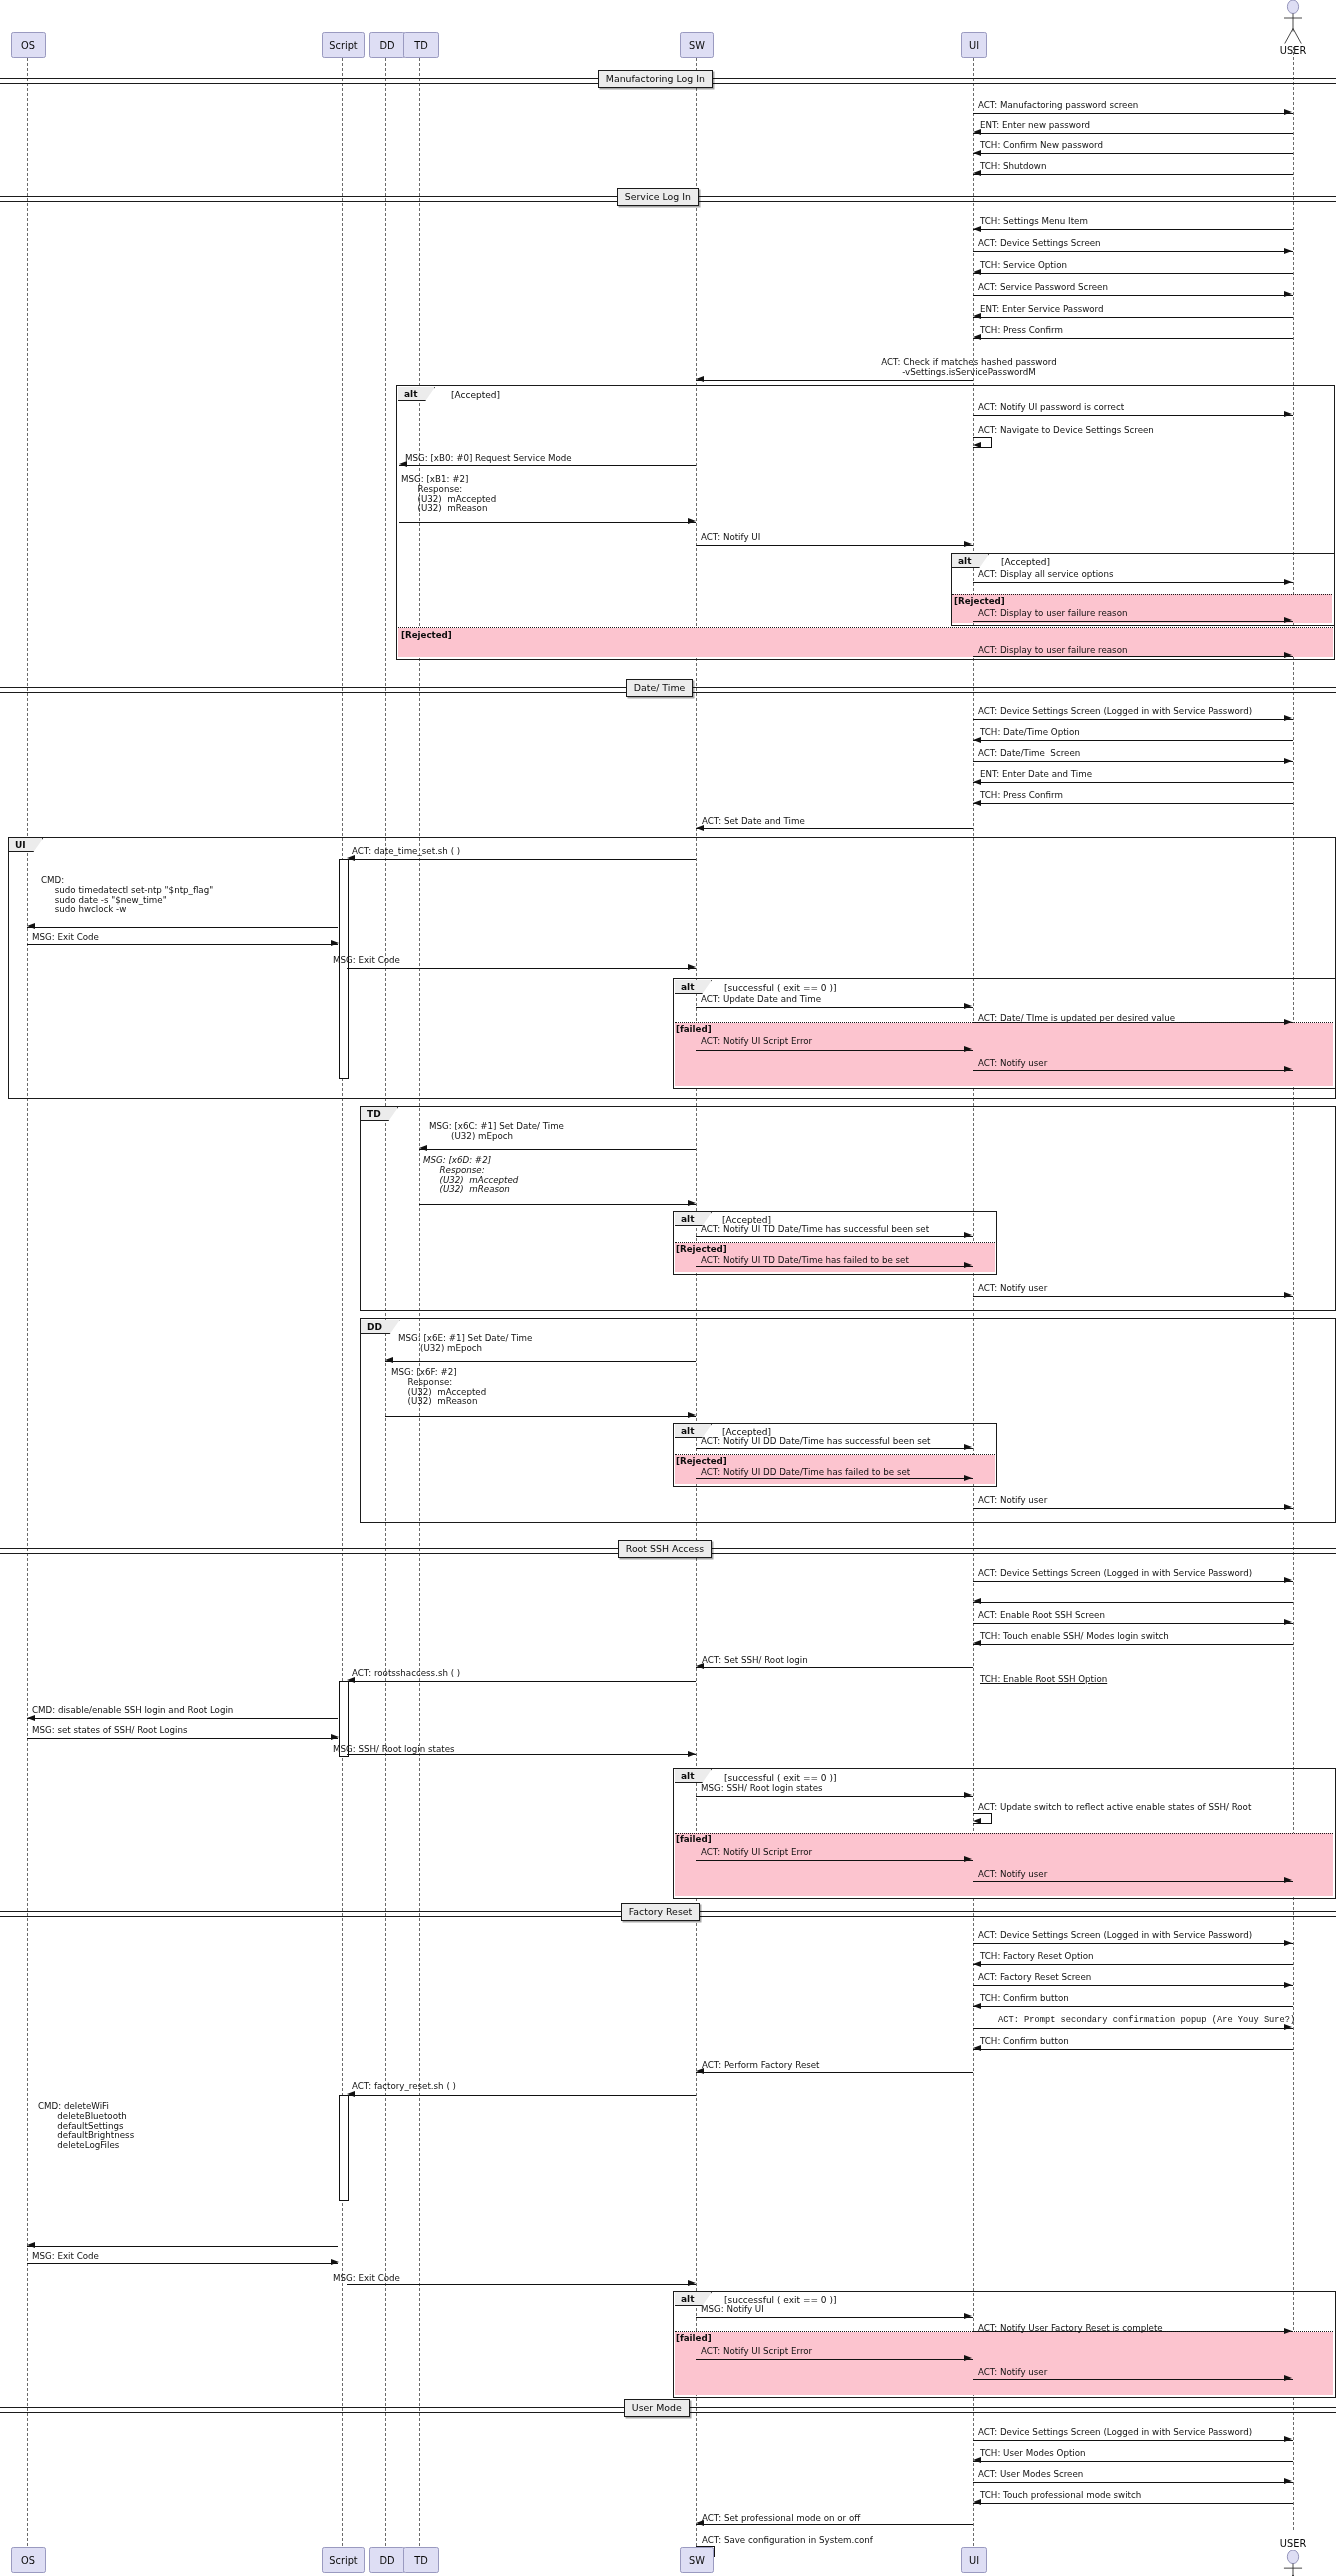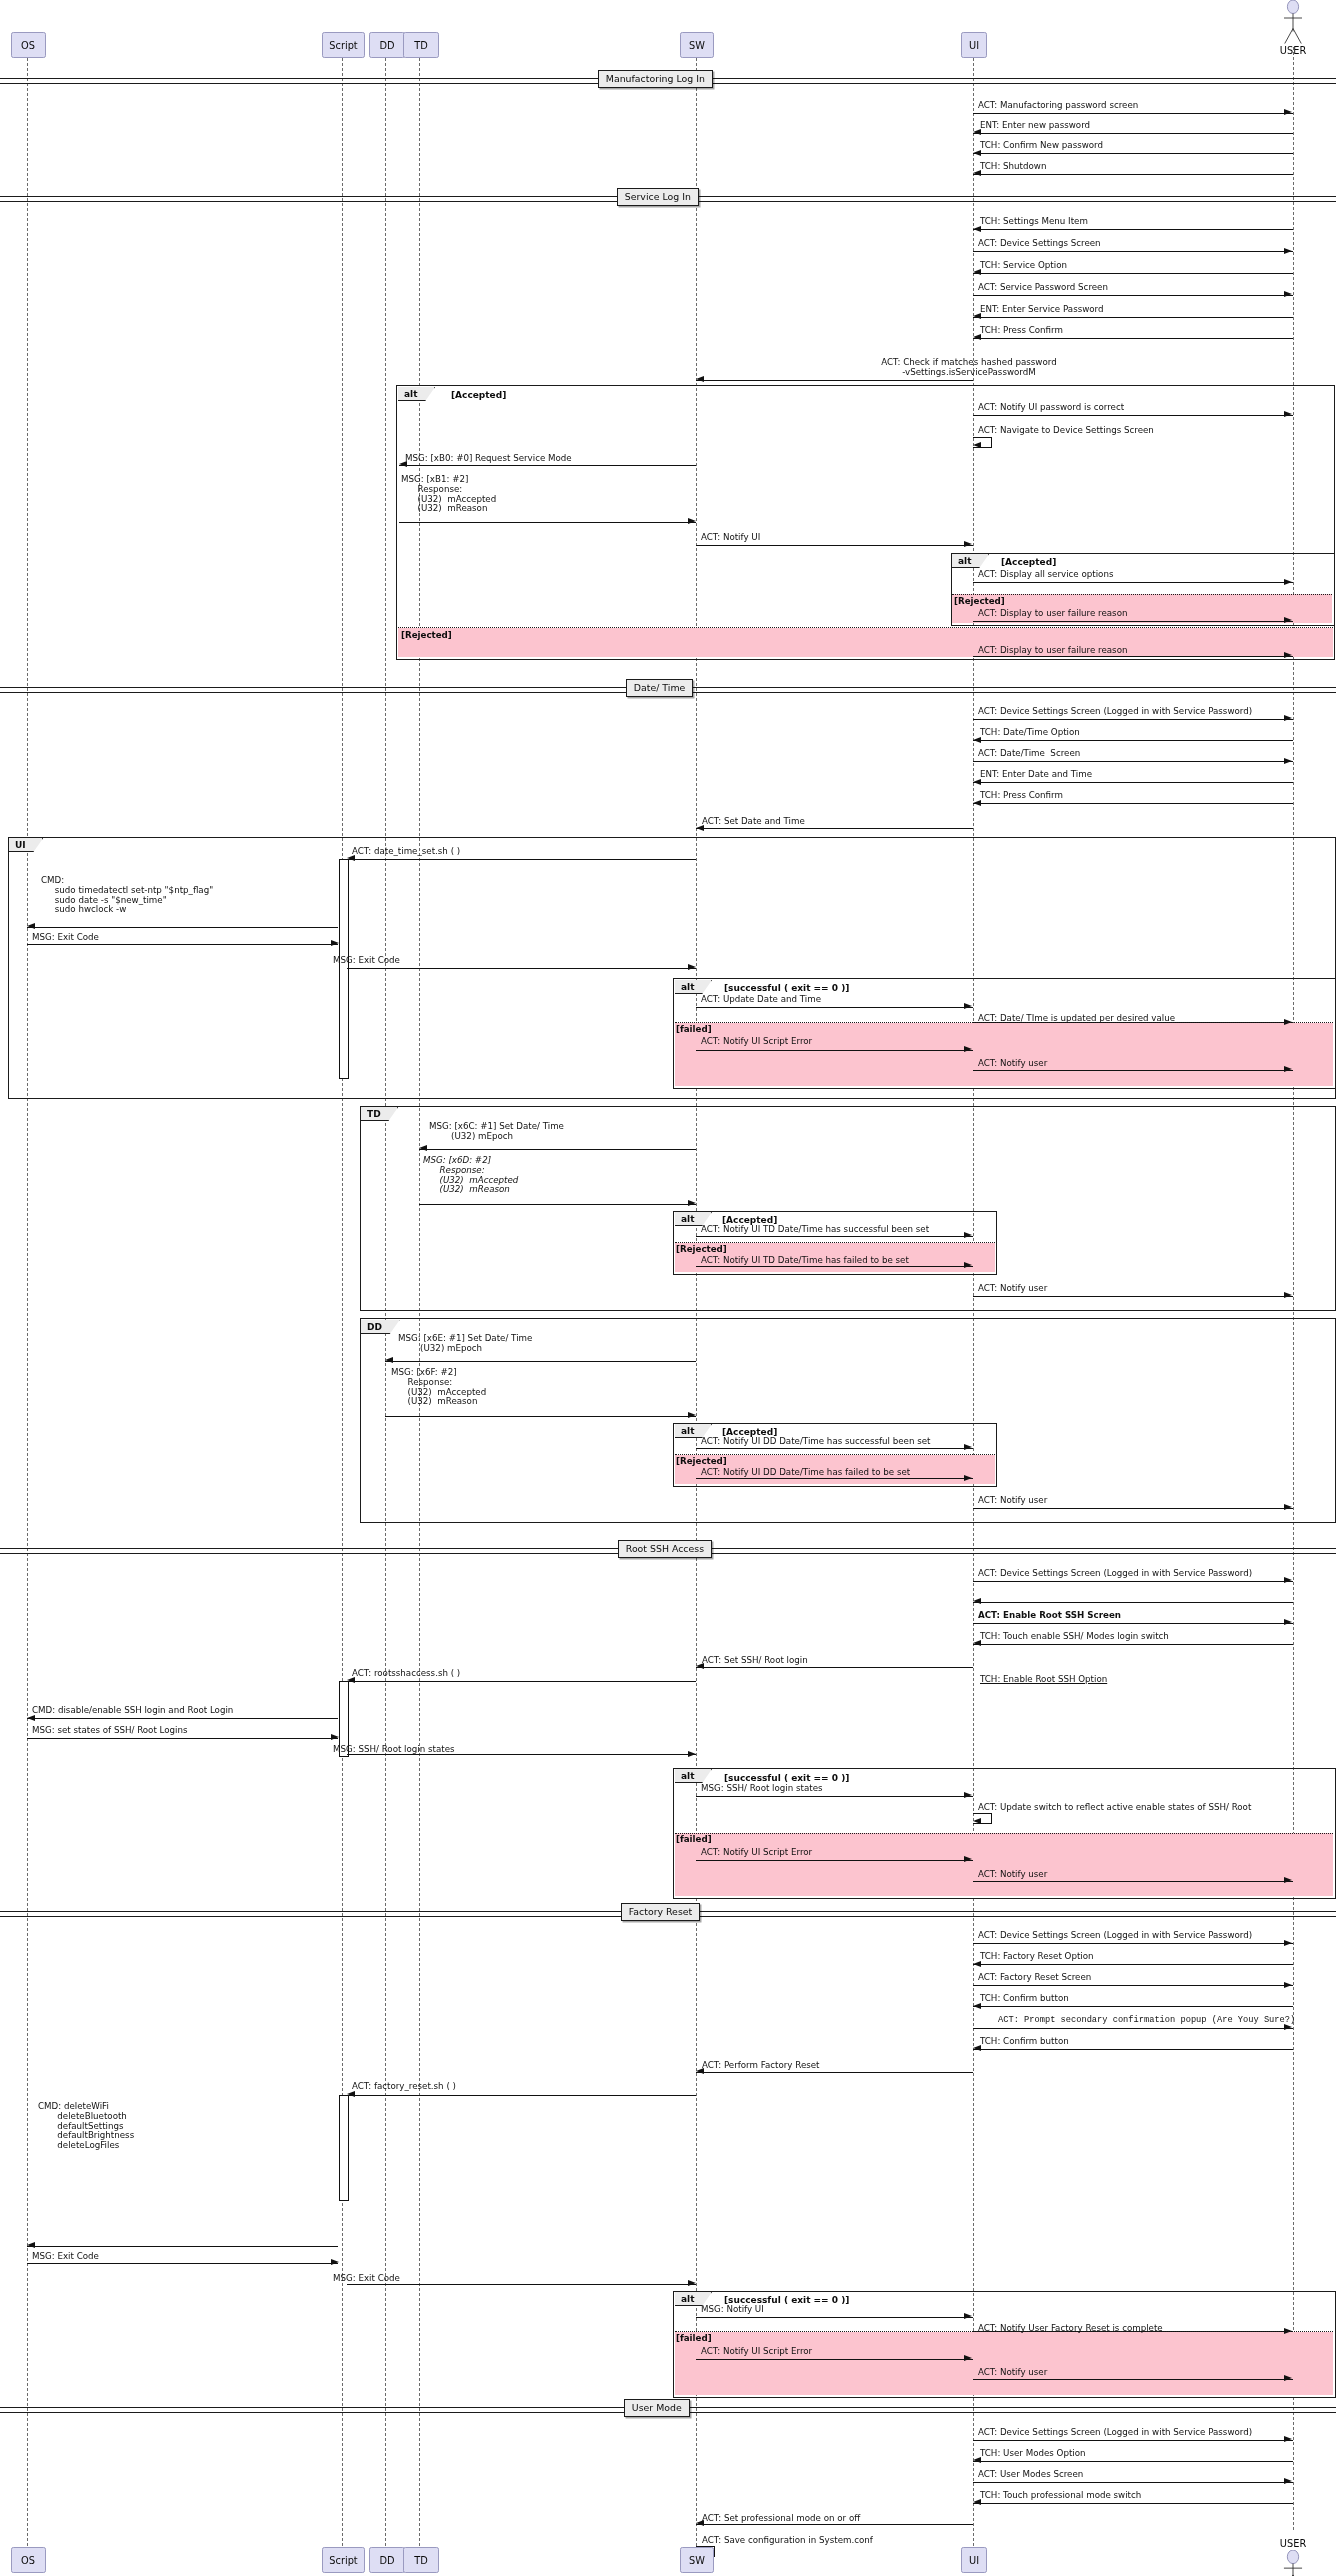--- a/index.html
+++ b/index.html
@@ -19,21 +19,21 @@
   .sectiontitle{position:absolute;background:#ececec;border:1.5px solid #1b1b1b;
                 box-shadow:1.5px 1.5px 0 rgba(0,0,0,.35);
                 font-size:9.4px;color:#0b0b0b;padding:2.3px 6.8px 3px 6.8px;z-index:6;white-space:nowrap;}
 
   
   .frag{position:absolute;border:1.5px solid #1b1b1b;background:transparent;z-index:2;}
   .fraglabel{position:absolute;background:#ececec;border-right:1.1px solid #1b1b1b;
              border-bottom:1.1px solid #1b1b1b;font-size:9px;font-weight:bold;color:#0b0b0b;
              padding:1.5px 16.6px 1.5px 6px;z-index:8;
              clip-path:polygon(0 0,100% 0,calc(100% - 9.8px) 100%,0 100%);white-space:nowrap;}
-  .fragguard{position:absolute;font-size:9px;font-weight:bold;color:#0b0b0b;z-index:8;white-space:nowrap;}
+  .fragguard{position:absolute;font-size:9px;font-weight:normal;color:#0b0b0b;z-index:8;white-space:nowrap;}
   .fragelse{position:absolute;font-size:8.7px;font-weight:bold;color:#0b0b0b;z-index:8;white-space:nowrap;}
   .fragsep{position:absolute;border-top:1.5px dotted #1b1b1b;z-index:7;}
   .rejectedfill{position:absolute;background:#fcc4cf;z-index:1;}
 
   
   .msgline{position:absolute;height:0;border-top:1.1px solid #111;z-index:4;}
   .arrowL,.arrowR{position:absolute;width:0;height:0;z-index:4;}
   .arrowR{border-top:3.8px solid transparent;border-bottom:3.8px solid transparent;border-left:8.3px solid #111;}
   .arrowL{border-top:3.8px solid transparent;border-bottom:3.8px solid transparent;border-right:8.3px solid #111;}
   .msgtext{position:absolute;font-size:8.7px;color:#111;white-space:pre;z-index:6;line-height:9.8px;}
@@ -328,21 +328,21 @@
   <div class="sectiontitle" style="left:618px;top:1540px;">Root SSH Access</div>
 
   <div class="msgtext" style="left:978px;top:1569px;">ACT: Device Settings Screen (Logged in with Service Password)</div>
   <div class="msgline" style="left:973px;top:1581px;width:320px;"></div>
   <div class="arrowR" style="left:1284px;top:1577px;"></div>
 
   <div class="msgtext" style="left:980px;top:1675px;text-decoration:underline;">TCH: Enable Root SSH Option</div>
   <div class="msgline" style="left:973px;top:1602px;width:320px;"></div>
   <div class="arrowL" style="left:973px;top:1598px;"></div>
 
-  <div class="msgtext" style="left:978px;top:1611px;font-weight:bold;">ACT: Enable Root SSH Screen</div>
+  <div class="msgtext" style="left:978px;top:1611px;">ACT: Enable Root SSH Screen</div>
   <div class="msgline" style="left:973px;top:1623px;width:320px;"></div>
   <div class="arrowR" style="left:1284px;top:1619px;"></div>
 
   <div class="msgtext" style="left:980px;top:1632px;">TCH: Touch enable SSH/ Modes login switch</div>
   <div class="msgline" style="left:973px;top:1644px;width:320px;"></div>
   <div class="arrowL" style="left:973px;top:1640px;"></div>
 
   <div class="msgtext" style="left:702px;top:1656px;">ACT: Set SSH/ Root login</div>
   <div class="msgline" style="left:696px;top:1667px;width:277px;"></div>
   <div class="arrowL" style="left:696px;top:1663px;"></div>

